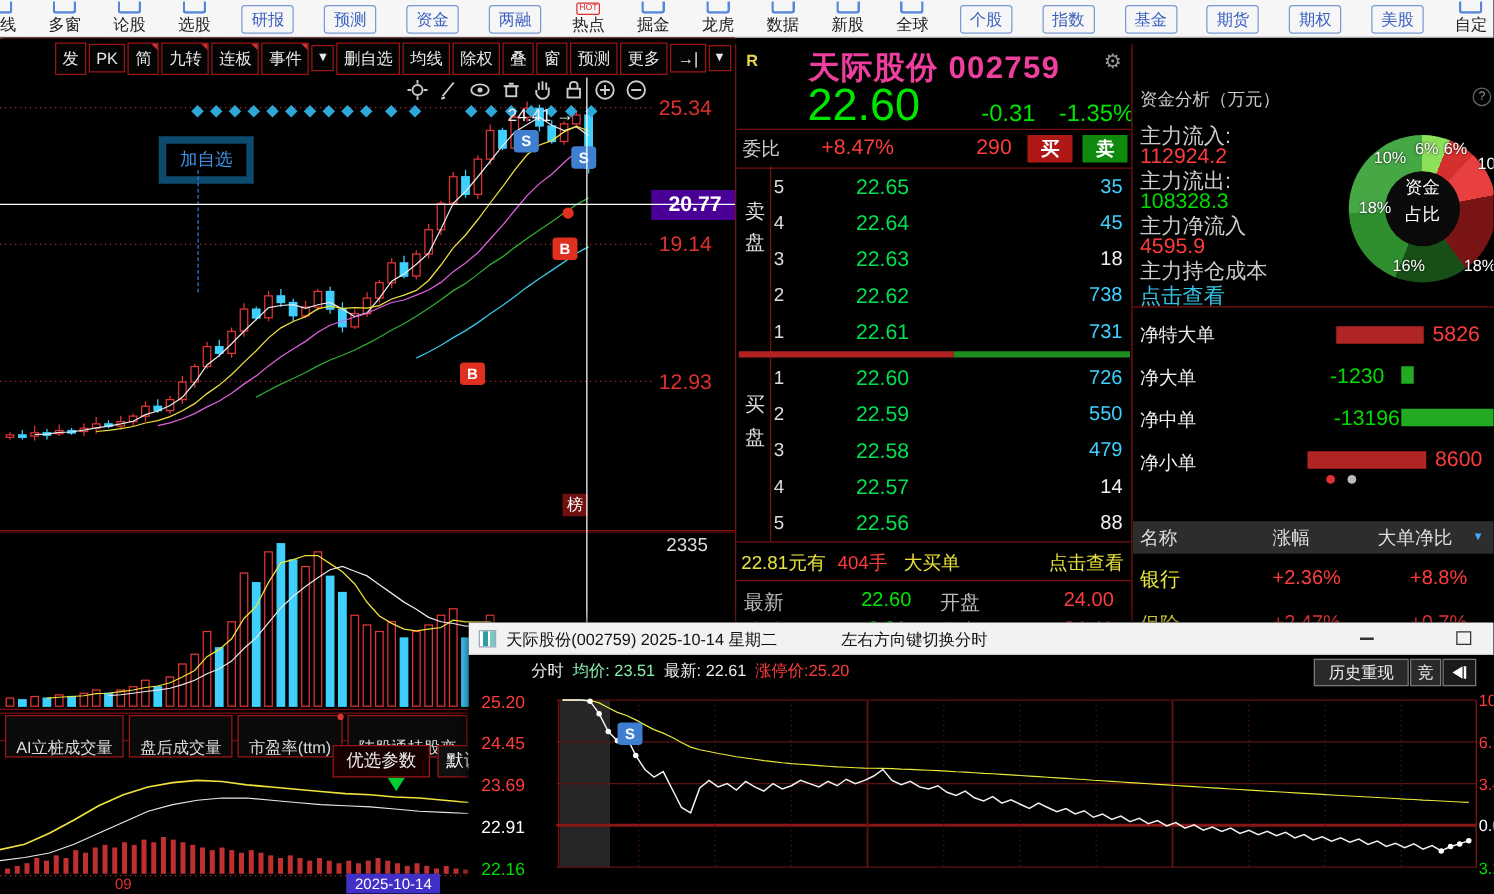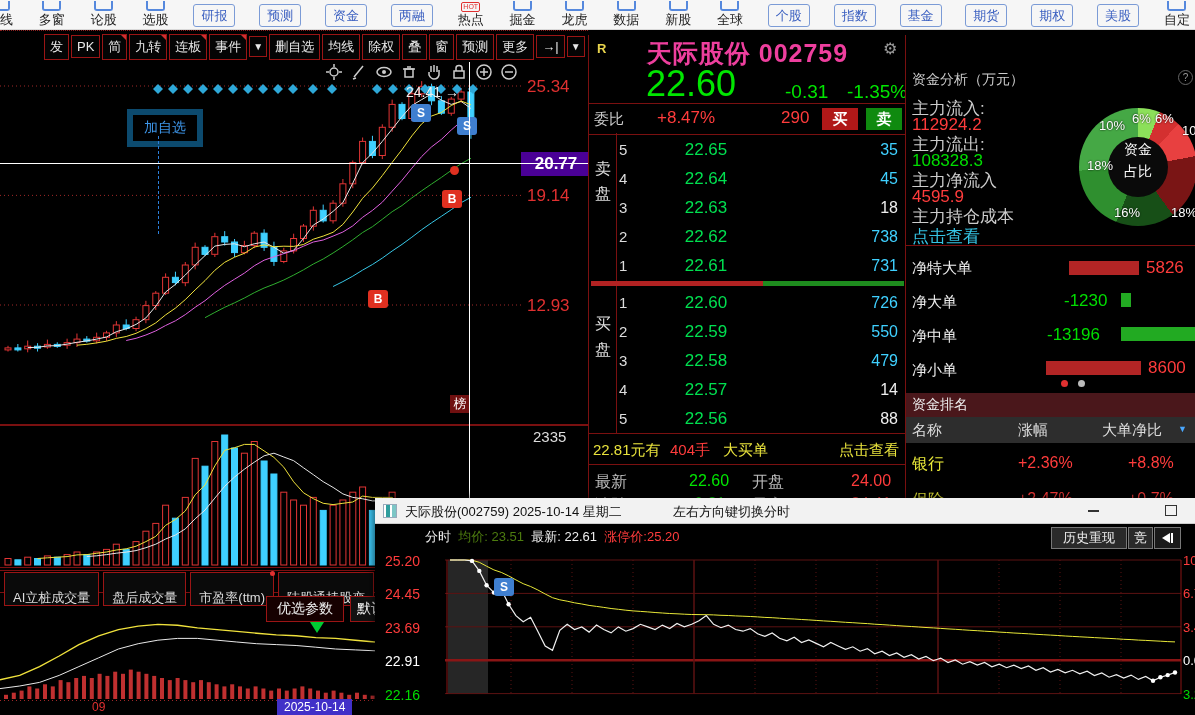--- a/index.html
+++ b/index.html
@@ -105,21 +105,21 @@
   #popup-title{left:0;top:0;width:820px;height:26px;background:#f2f2f2;border-bottom:1px solid #ccc;box-sizing:border-box;}
   #picon{left:8px;top:6px;width:14px;height:14px;border:1px solid #9ab;box-sizing:border-box;
     background:linear-gradient(90deg,#fff 2px,#2f9e9e 2px 6px,#fff 6px 8px,#7cc6c6 8px 12px,#fff 12px);}
   #ptitle{left:30px;top:5px;font-size:13px;color:#111;position:absolute;}
   #psub{left:298px;top:5px;font-size:13px;color:#111;position:absolute;}
   .wbtn{position:absolute;top:0;width:36px;height:25px;display:flex;align-items:center;justify-content:center;}
   #wmin{left:700px;} #wmax{left:778px;} #wclose{left:812px;color:#333;font-size:13px;}
   #wmin .bar{width:11px;height:2px;background:#333;}
   #wmax .box{width:10px;height:9px;border:1.5px solid #333;}
   #it-legend{left:50px;top:30px;position:absolute;font-size:13px;white-space:nowrap;}
-  #it-legend .t{color:#eee;} #it-legend .a{color:#4d7c0f;} #it-legend .l{color:#eee;} #it-legend .z{color:#ff3c3c;}
+  #it-legend .t{color:#eee;} #it-legend .a{color:#86efac;} #it-legend .l{color:#eee;} #it-legend .z{color:#ff3c3c;}
   .itbtn{position:absolute;top:29px;height:20px;border:1px solid #777;background:#2a2a2a;color:#eee;font-size:13px;
     display:flex;align-items:center;justify-content:center;}
   #btn-history{left:676px;width:74px;}
   #btn-jing{left:753px;width:23px;}
   #btn-skip{left:779px;width:25px;background:#1a1a1a;}
   #btn-skip .tri{width:0;height:0;border-top:5px solid transparent;border-bottom:5px solid transparent;border-right:8px solid #fff;}
   #btn-skip .bar{width:2px;height:10px;background:#fff;margin-left:1px;}
   .iylab{position:absolute;width:42px;text-align:right;font-size:14px;}
   .iyrlab{position:absolute;left:808px;width:40px;text-align:left;font-size:13px;}
   #it-sbadge{position:absolute;left:119px;top:80px;width:20px;height:18px;background:#3f7fd0;border-radius:3px;
@@ -645,28 +645,27 @@
     <div class="dlabel" style="left:208px;top:170px;">16%</div>
     <div class="dlabel" style="left:265px;top:170px;">18%</div>
     <div id="rp-divider" class="abs"></div>
     <div class="fbar-label" style="top:224px;">净特大单</div>
     <div class="fbar" style="left:163px;top:226px;width:70px;background:#b22525;"></div>
     <div class="fval" style="left:240px;top:223px;color:#ff3c3c;">5826</div>
     <div class="fbar-label" style="top:258px;">净大单</div>
     <div class="fval" style="left:158px;top:256px;color:#00dd00;">-1230</div>
     <div class="fbar" style="left:215px;top:258px;width:10px;background:#22aa22;"></div>
     <div class="fbar-label" style="top:292px;">净中单</div>
-    <div class="fval" style="left:141px;top:290px;color:#00dd00;">-13196</div>
+    <div class="fval" style="left:161px;top:290px;color:#00dd00;">-13196</div>
     <div class="fbar" style="left:215px;top:292px;width:77px;background:#22aa22;"></div>
     <div class="fbar-label" style="top:326px;">净小单</div>
     <div class="fbar" style="left:140px;top:326px;width:95px;background:#b22525;"></div>
     <div class="fval" style="left:242px;top:323px;color:#ff3c3c;">8600</div>
     <div class="pgdot" style="left:155px;top:345px;background:#e03030;"></div>
     <div class="pgdot" style="left:172px;top:345px;background:#bbb;"></div>
-    <div id="rank-title" class="abs">资金排名</div>
     <div id="rank-head" class="abs">
       <span class="abs" style="left:6px;top:4px;">名称</span>
       <span class="abs" style="left:112px;top:4px;">涨幅</span>
       <span class="abs" style="left:196px;top:4px;">大单净比</span>
       <span class="abs" style="left:272px;top:7px;font-size:9px;color:#4aa8ff;">▼</span>
     </div>
     <div class="rank-row" style="top:414px;">
       <span class="abs" style="left:6px;top:5px;color:#e8e838;">银行</span>
       <span class="abs" style="left:112px;top:5px;color:#ff3c3c;">+2.36%</span>
       <span class="abs" style="left:222px;top:5px;color:#ff3c3c;">+8.8%</span>

